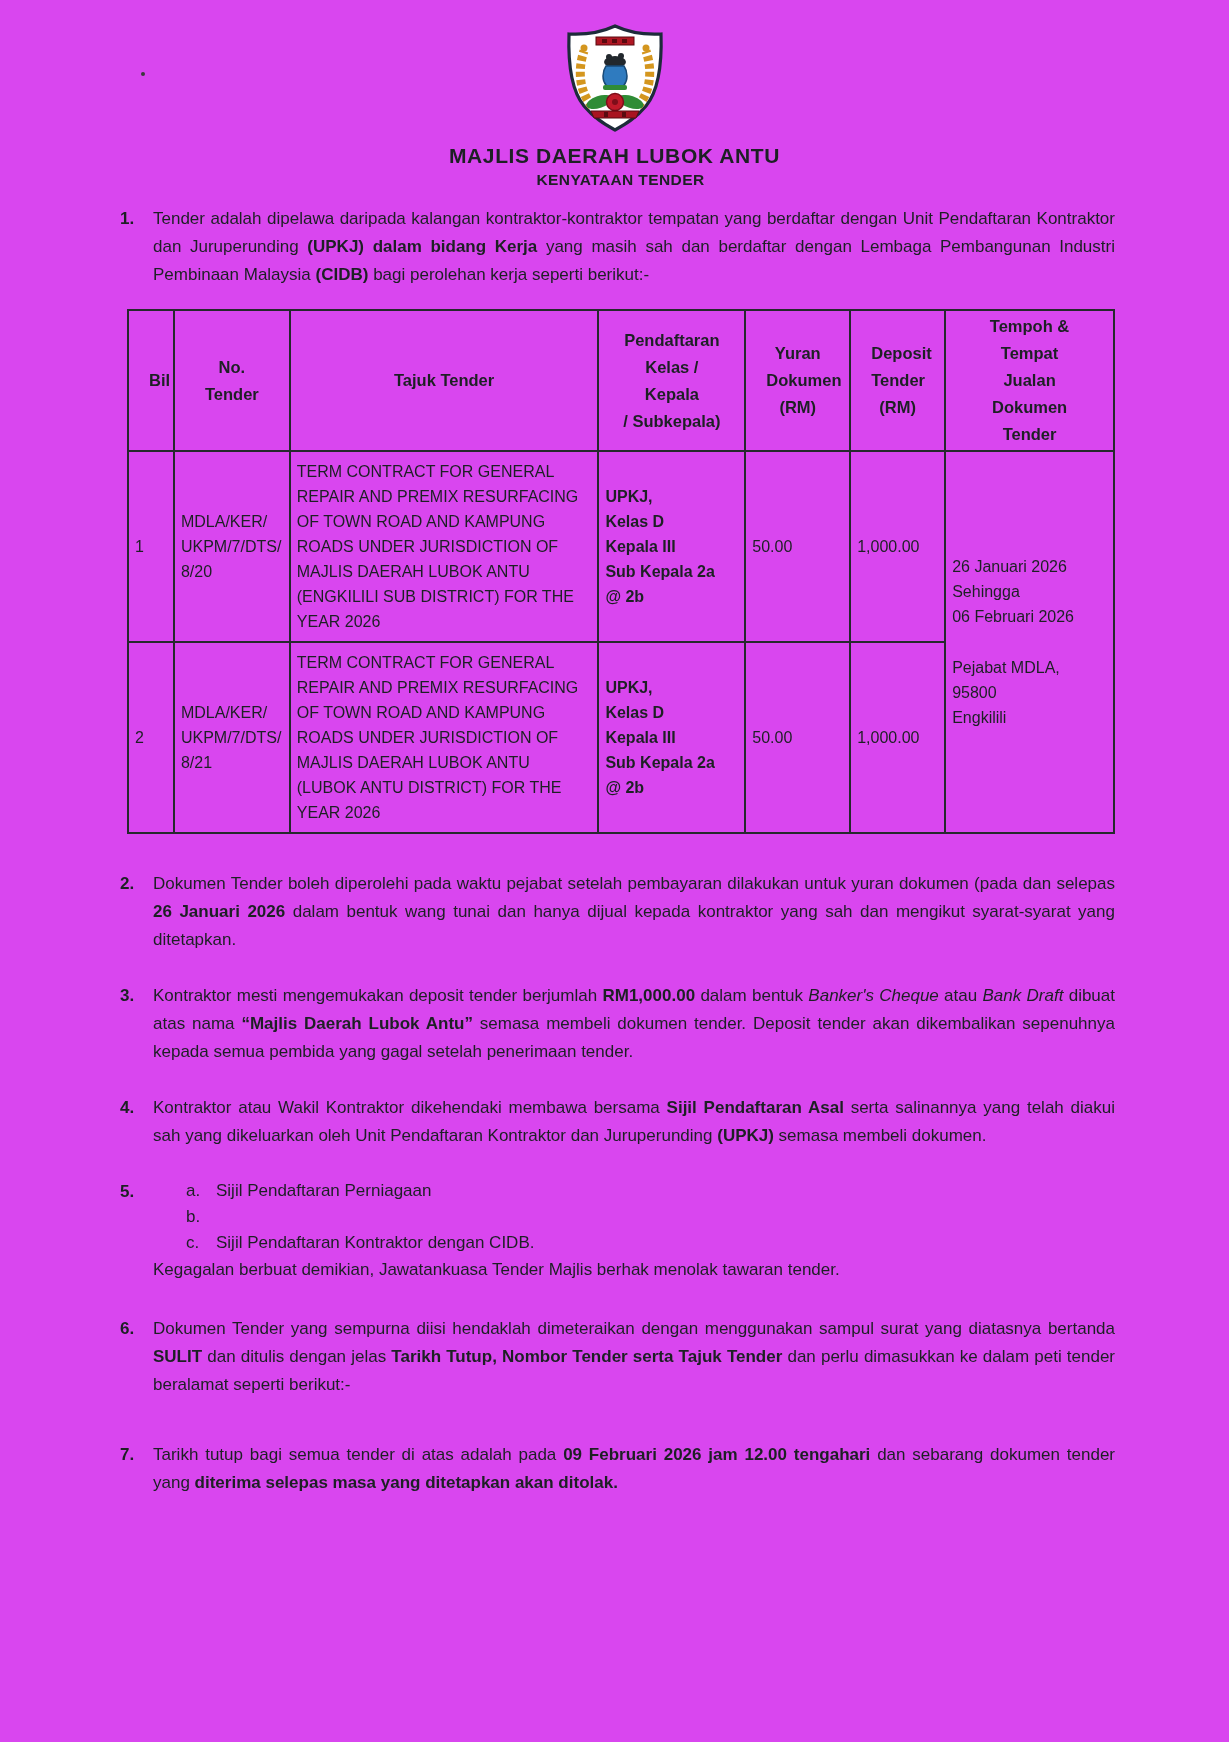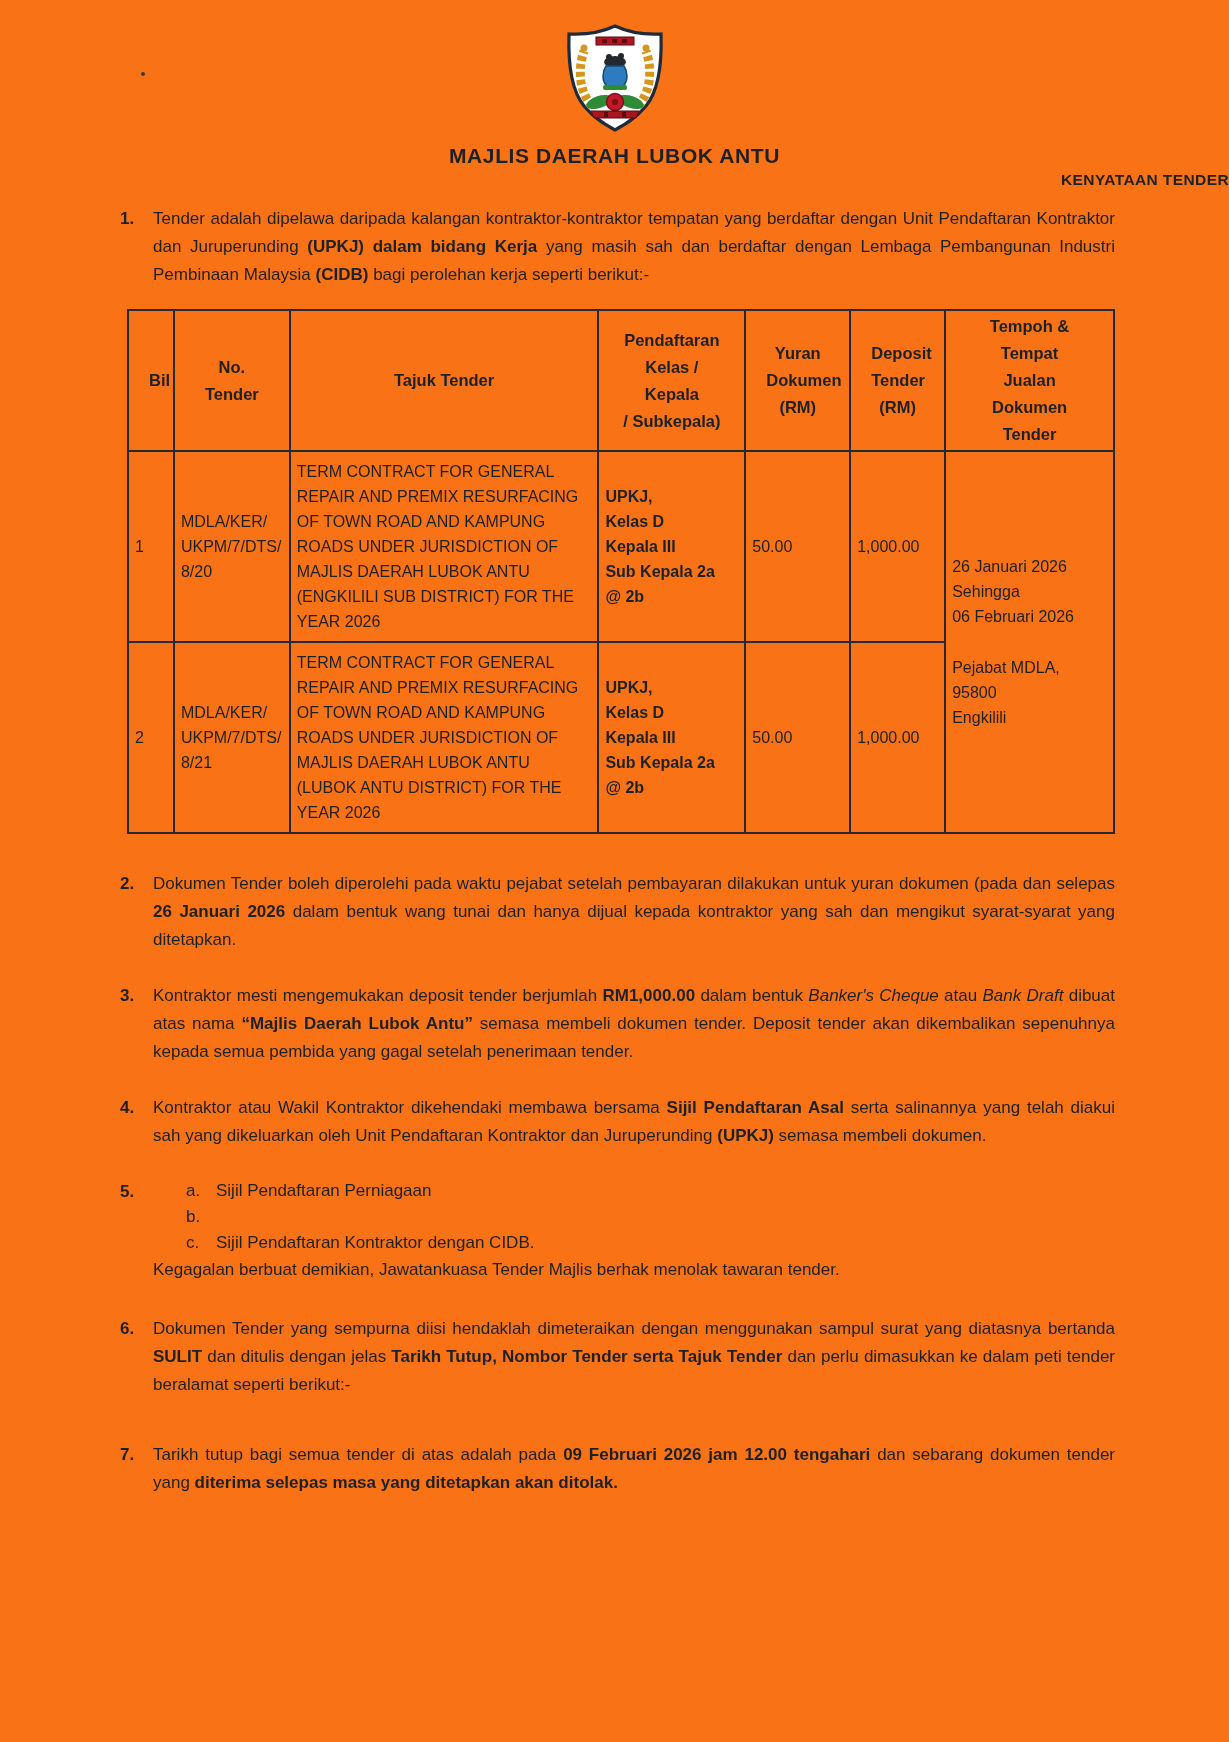--- a/index.html
+++ b/index.html
@@ -1,41 +1,41 @@
 <!DOCTYPE html>
 <html><head>
 <meta charset="utf-8">
 <style>
   html, body { margin: 0; padding: 0; background: #d8d8d8; }
   .page {
     position: relative;
     width: 1229px;
     height: 1742px;
     margin: 0 auto;
-    background: #f97316;
+    background: #d946ef;
     color: #1d2024;
     font-family: "Liberation Sans", sans-serif;
     overflow: hidden;
   }
   .content { padding: 0 114px 0 120px; }
 
   .scan-dot {
     position: absolute; left: 141px; top: 72px;
     width: 4px; height: 4px; border-radius: 50%; background: #3a3a3a;
   }
 
   .logo-wrap { text-align: center; padding-top: 22px; }
   .logo-wrap svg { width: 150px; height: 112px; }
 
   .doc-title {
     margin: 6px 0 0 0; text-align: center;
     font-size: 21px; font-weight: bold; letter-spacing: 0.6px;
   }
   .doc-subtitle {
-    margin: 3px 0 0 12px; text-align: right;
+    margin: 3px 0 0 12px; text-align: center;
     font-size: 15.5px; font-weight: bold; letter-spacing: 0.4px;
   }
 
   .items { margin-top: 16px; }
   .item { display: flex; margin-top: 28px; }
   .item:first-child { margin-top: 0; }
   .item .num {
     flex: 0 0 33px; font-weight: bold; font-size: 17px; line-height: 28px;
   }
   .item .body {

